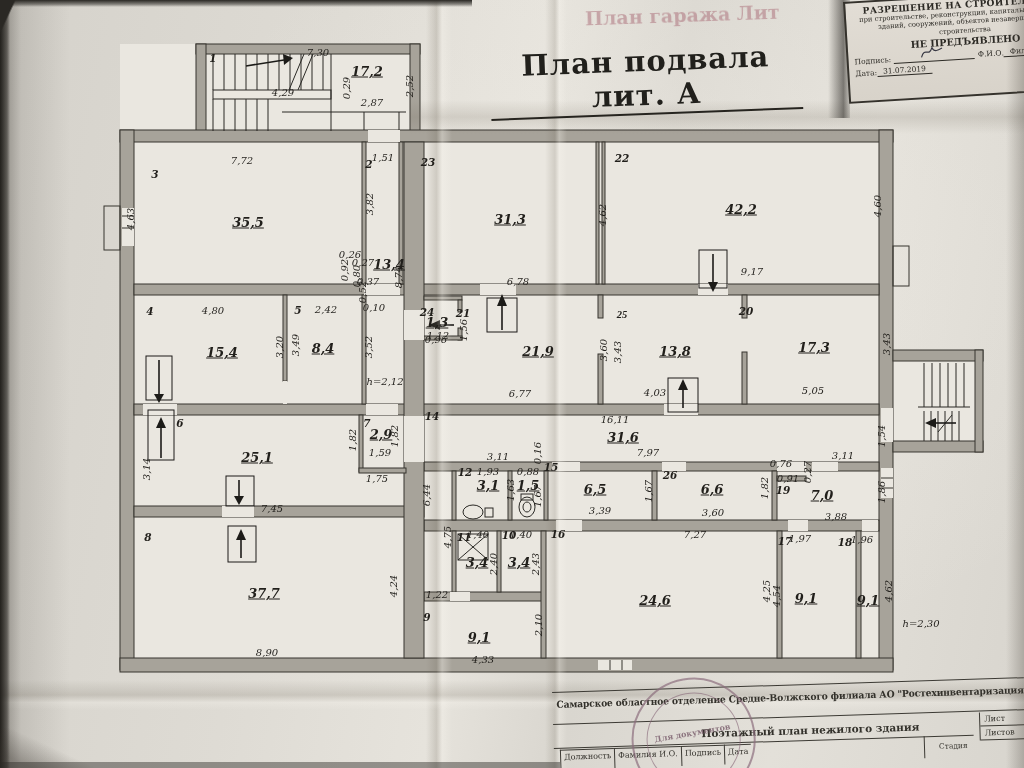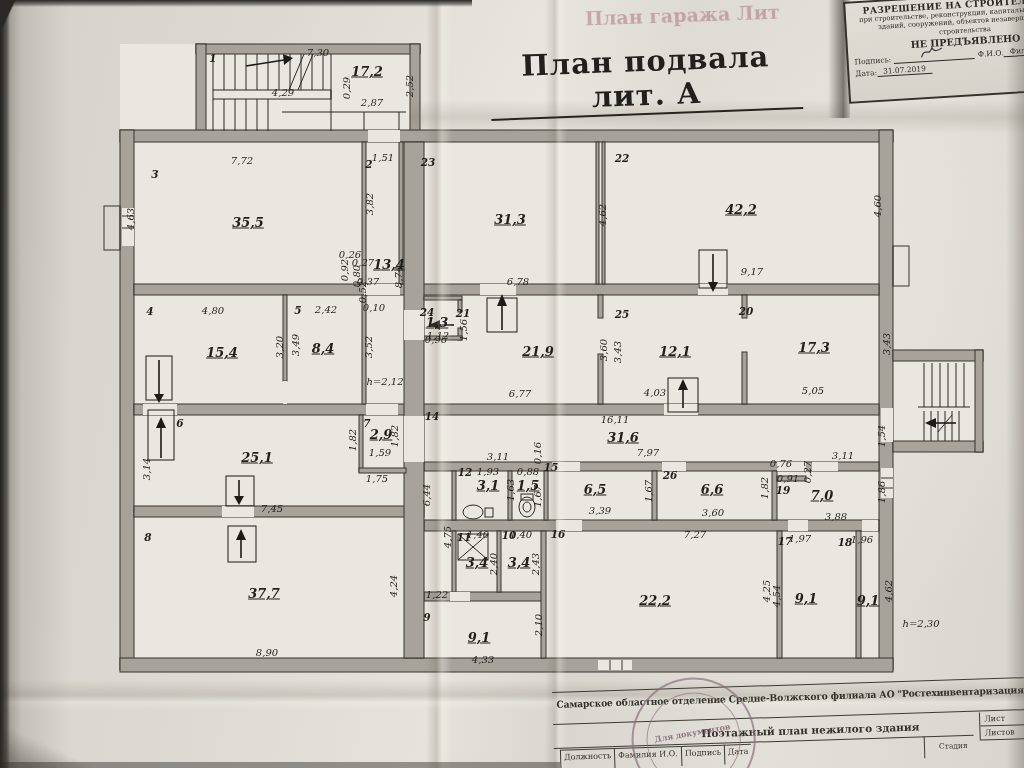--- a/index.html
+++ b/index.html
@@ -296,23 +296,23 @@
       <span class="plabel note" style="left: 385px; top: 381px;">h=2,12</span>
       <span class="plabel rn" style="left: 427px; top: 312px;">24</span>
       <span class="plabel area" style="left: 437px; top: 322px;">1,3</span>
       <span class="plabel rn" style="left: 463px; top: 313px;">21</span>
       <span class="plabel dim" style="left: 436px; top: 339px;">0,96</span>
       <span class="plabel dim" style="left: 438px; top: 335px;">1,12</span>
       <span class="plabel dimv" style="left: 463px; top: 330px;">1,56</span>
       <span class="plabel area" style="left: 538px; top: 351px;">21,9</span>
       <span class="plabel dim" style="left: 520px; top: 393px;">6,77</span>
       <span class="plabel dimv" style="left: 603px; top: 350px;">3,60</span>
-      <span class="plabel rn" style="left: 622px; top: 314px;">25</span>
+      <span class="plabel rn" style="left: 622px; top: 314px; font-family: Liberation Serif, serif;">25</span>
       <span class="plabel dimv" style="left: 617px; top: 352px;">3,43</span>
-      <span class="plabel area" style="left: 675px; top: 351px;">12,1</span>
+      <span class="plabel area" style="left: 675px; top: 351px;">13,8</span>
       <span class="plabel dim" style="left: 655px; top: 392px;">4,03</span>
       <span class="plabel rn" style="left: 746px; top: 311px;">20</span>
       <span class="plabel area" style="left: 814px; top: 347px;">17,3</span>
       <span class="plabel dim" style="left: 813px; top: 390px;">5,05</span>
       <span class="plabel dimv" style="left: 886px; top: 344px;">3,43</span>
       <span class="plabel rn" style="left: 432px; top: 416px;">14</span>
       <span class="plabel dim" style="left: 615px; top: 419px;">16,11</span>
       <span class="plabel area" style="left: 623px; top: 437px;">31,6</span>
       <span class="plabel dimv" style="left: 426px; top: 495px;">6,44</span>
       <span class="plabel rn" style="left: 180px; top: 423px;">6</span>
@@ -365,21 +365,21 @@
       <span class="plabel dim" style="left: 521px; top: 534px;">1,40</span>
       <span class="plabel area" style="left: 519px; top: 562px;">3,4</span>
       <span class="plabel dimv" style="left: 535px; top: 564px;">2,43</span>
       <span class="plabel dim" style="left: 437px; top: 594px;">1,22</span>
       <span class="plabel rn" style="left: 427px; top: 617px;">9</span>
       <span class="plabel area" style="left: 479px; top: 637px;">9,1</span>
       <span class="plabel dim" style="left: 483px; top: 659px;">4,33</span>
       <span class="plabel dimv" style="left: 538px; top: 625px;">2,10</span>
       <span class="plabel rn" style="left: 558px; top: 534px;">16</span>
       <span class="plabel dim" style="left: 649px; top: 534px; margin-left: 46px;">7,27</span>
-      <span class="plabel area" style="left: 655px; top: 600px;">22,2</span>
+      <span class="plabel area" style="left: 655px; top: 600px;">24,6</span>
       <span class="plabel dimv" style="left: 766px; top: 591px;">4,25</span>
       <span class="plabel rn" style="left: 785px; top: 541px;">17</span>
       <span class="plabel dim" style="left: 800px; top: 538px;">1,97</span>
       <span class="plabel dimv" style="left: 776px; top: 596px;">4,54</span>
       <span class="plabel area" style="left: 806px; top: 598px;">9,1</span>
       <span class="plabel rn" style="left: 845px; top: 542px;">18</span>
       <span class="plabel dim" style="left: 862px; top: 539px;">1,96</span>
       <span class="plabel area" style="left: 868px; top: 600px;">9,1</span>
       <span class="plabel dimv" style="left: 888px; top: 591px;">4,62</span>
       <span class="plabel note" style="left: 921px; top: 623px;">h=2,30</span>

